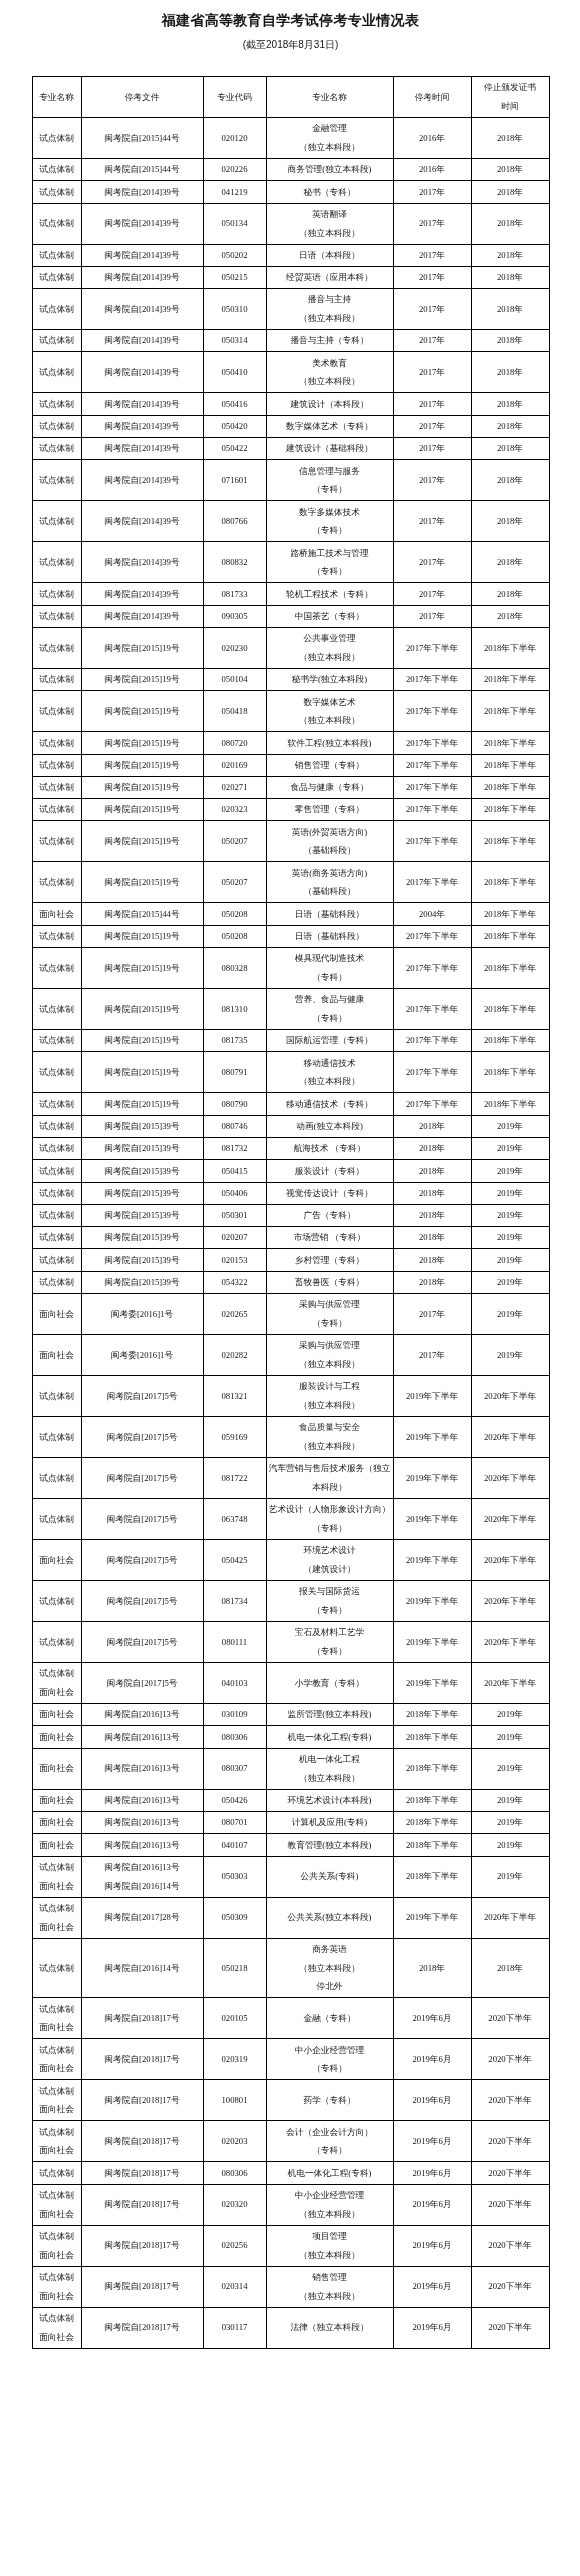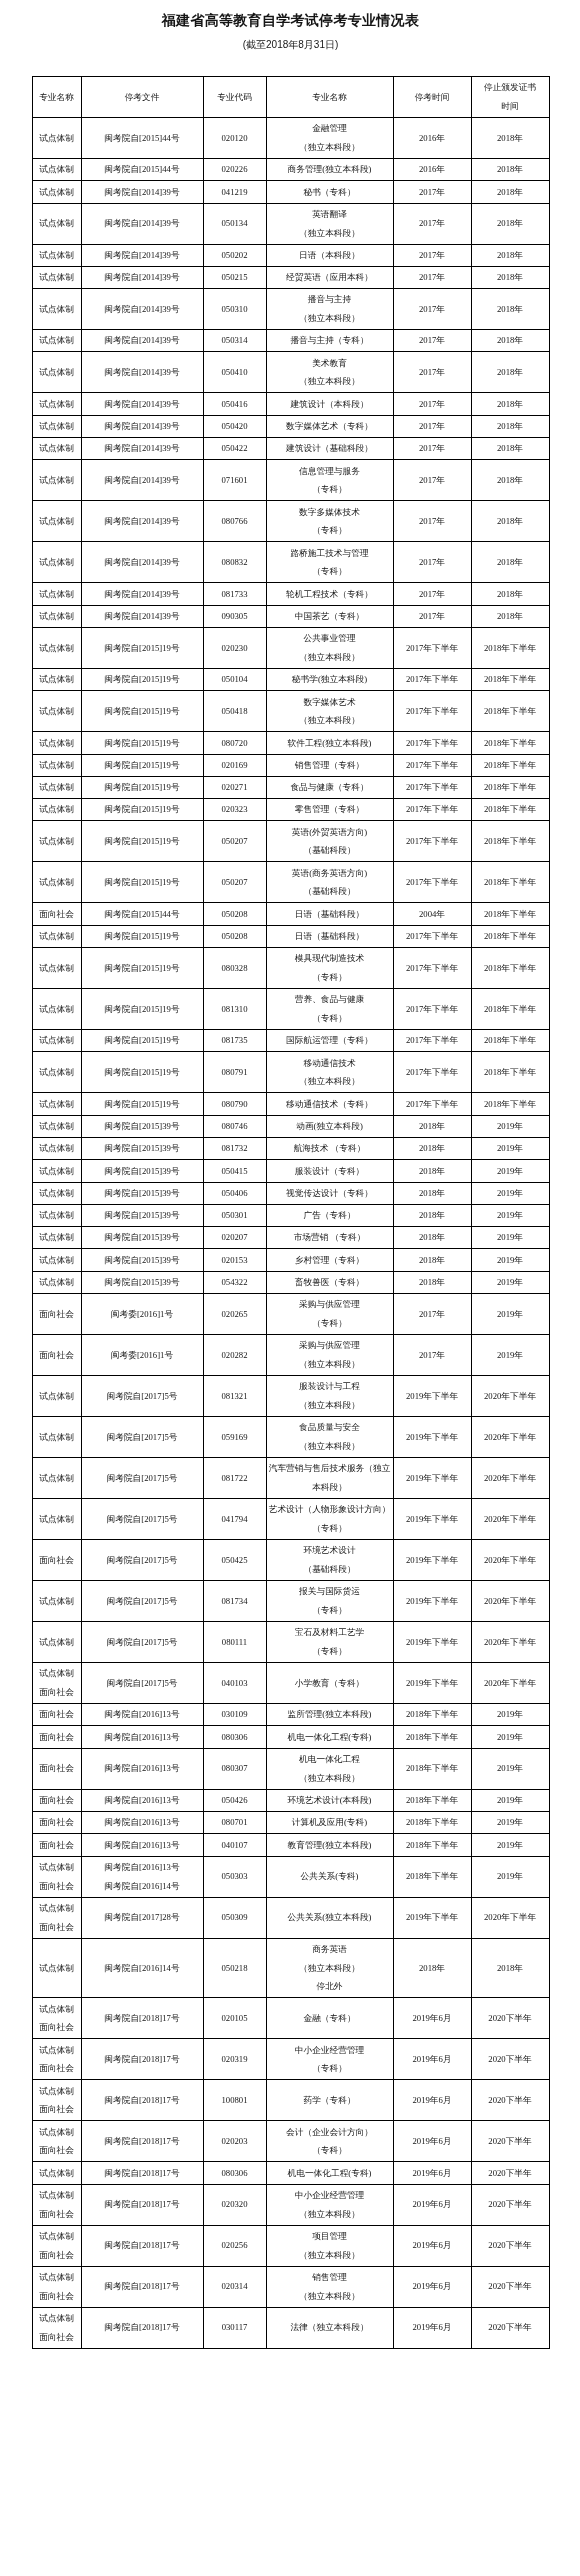--- a/index.html
+++ b/index.html
@@ -463,31 +463,31 @@
         <td>试点体制</td>
         <td>闽考院自[2017]5号</td>
         <td>081722</td>
         <td>汽车营销与售后技术服务（独立本科段）</td>
         <td>2019年下半年</td>
         <td>2020年下半年</td>
       </tr>
       <tr>
         <td>试点体制</td>
         <td>闽考院自[2017]5号</td>
-        <td>041794</td>
+        <td>063748</td>
         <td>艺术设计（人物形象设计方向）（专科）</td>
         <td>2019年下半年</td>
         <td>2020年下半年</td>
       </tr>
       <tr>
         <td>面向社会</td>
         <td>闽考院自[2017]5号</td>
         <td>050425</td>
         <td>环境艺术设计
-（基础科段）</td>
+（建筑设计）</td>
         <td>2019年下半年</td>
         <td>2020年下半年</td>
       </tr>
       <tr>
         <td>试点体制</td>
         <td>闽考院自[2017]5号</td>
         <td>081734</td>
         <td>报关与国际货运
 （专科）</td>
         <td>2019年下半年</td>

